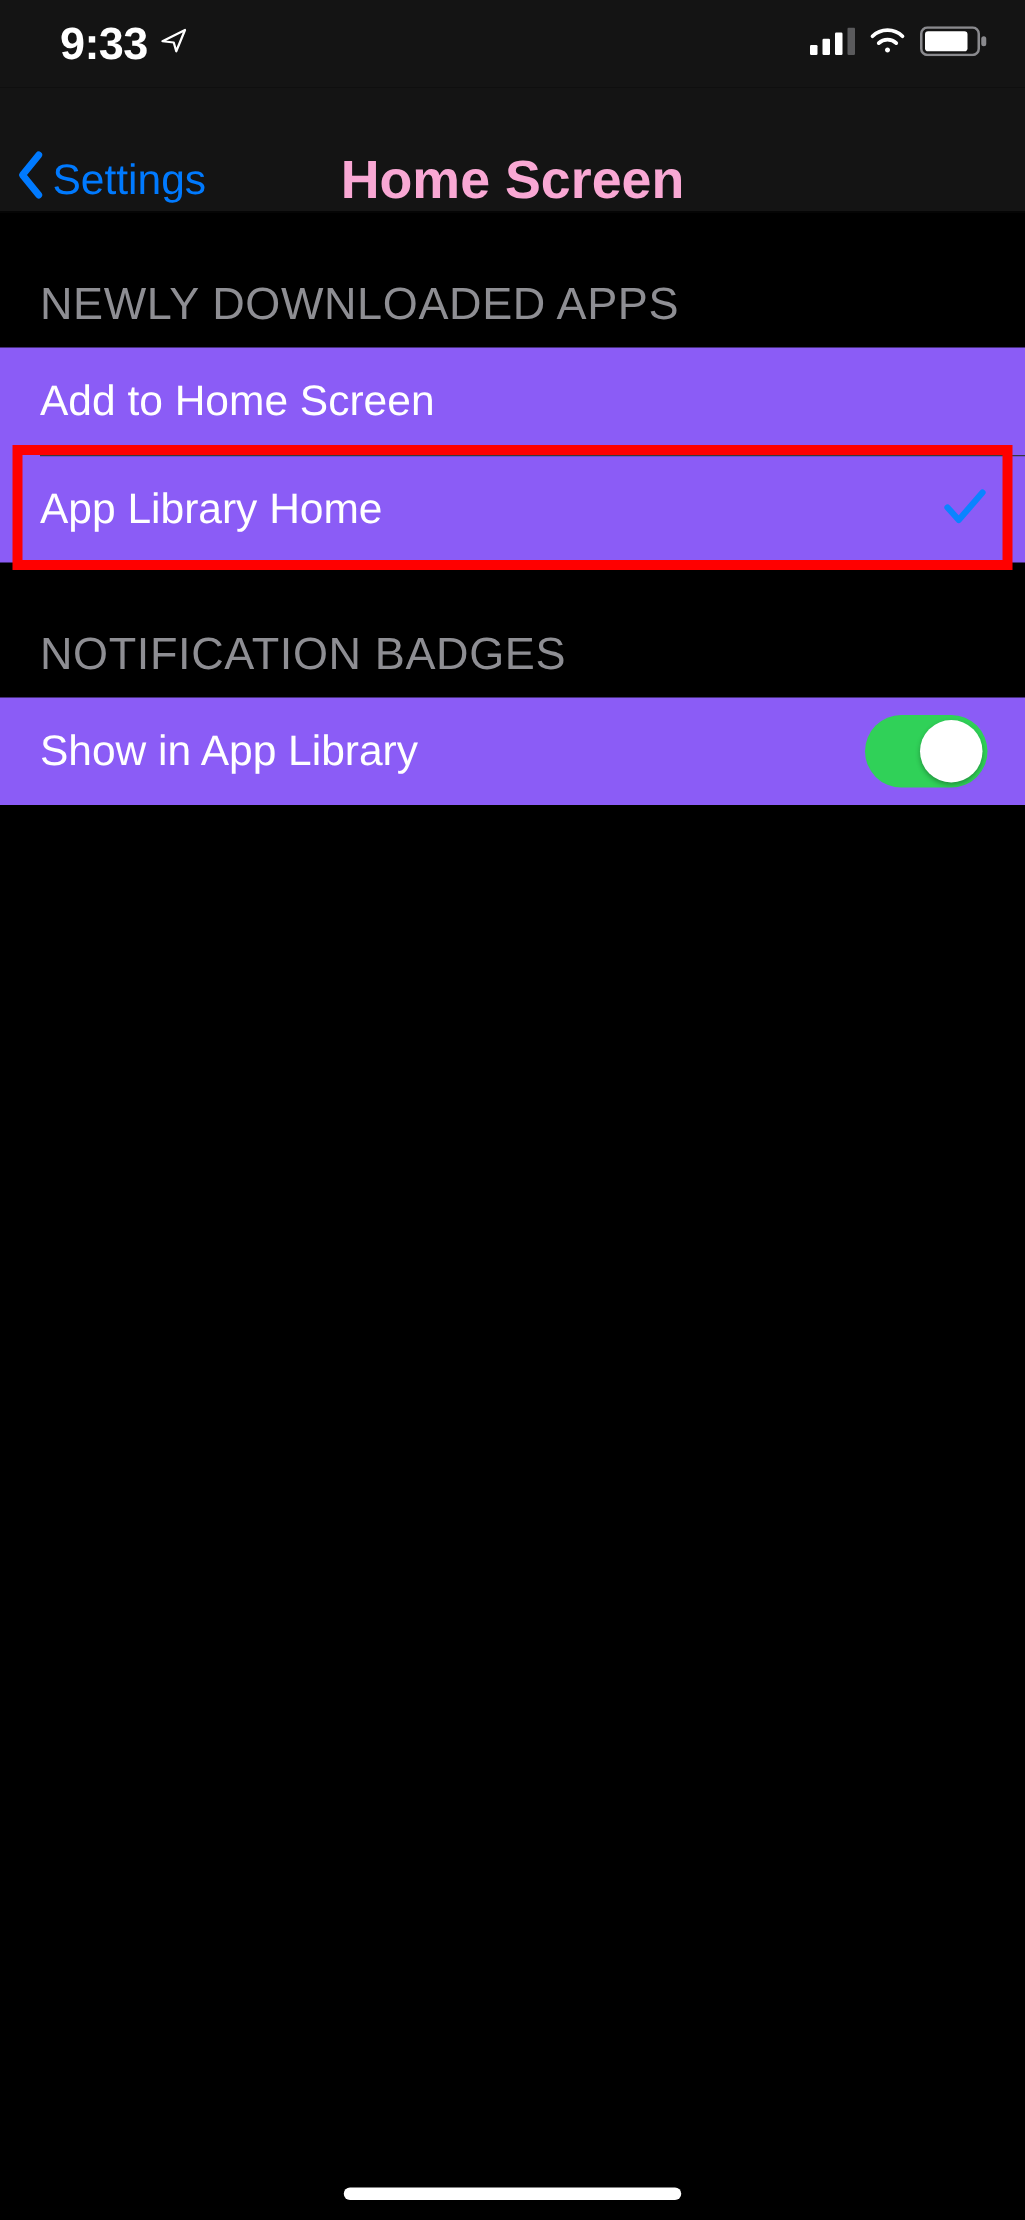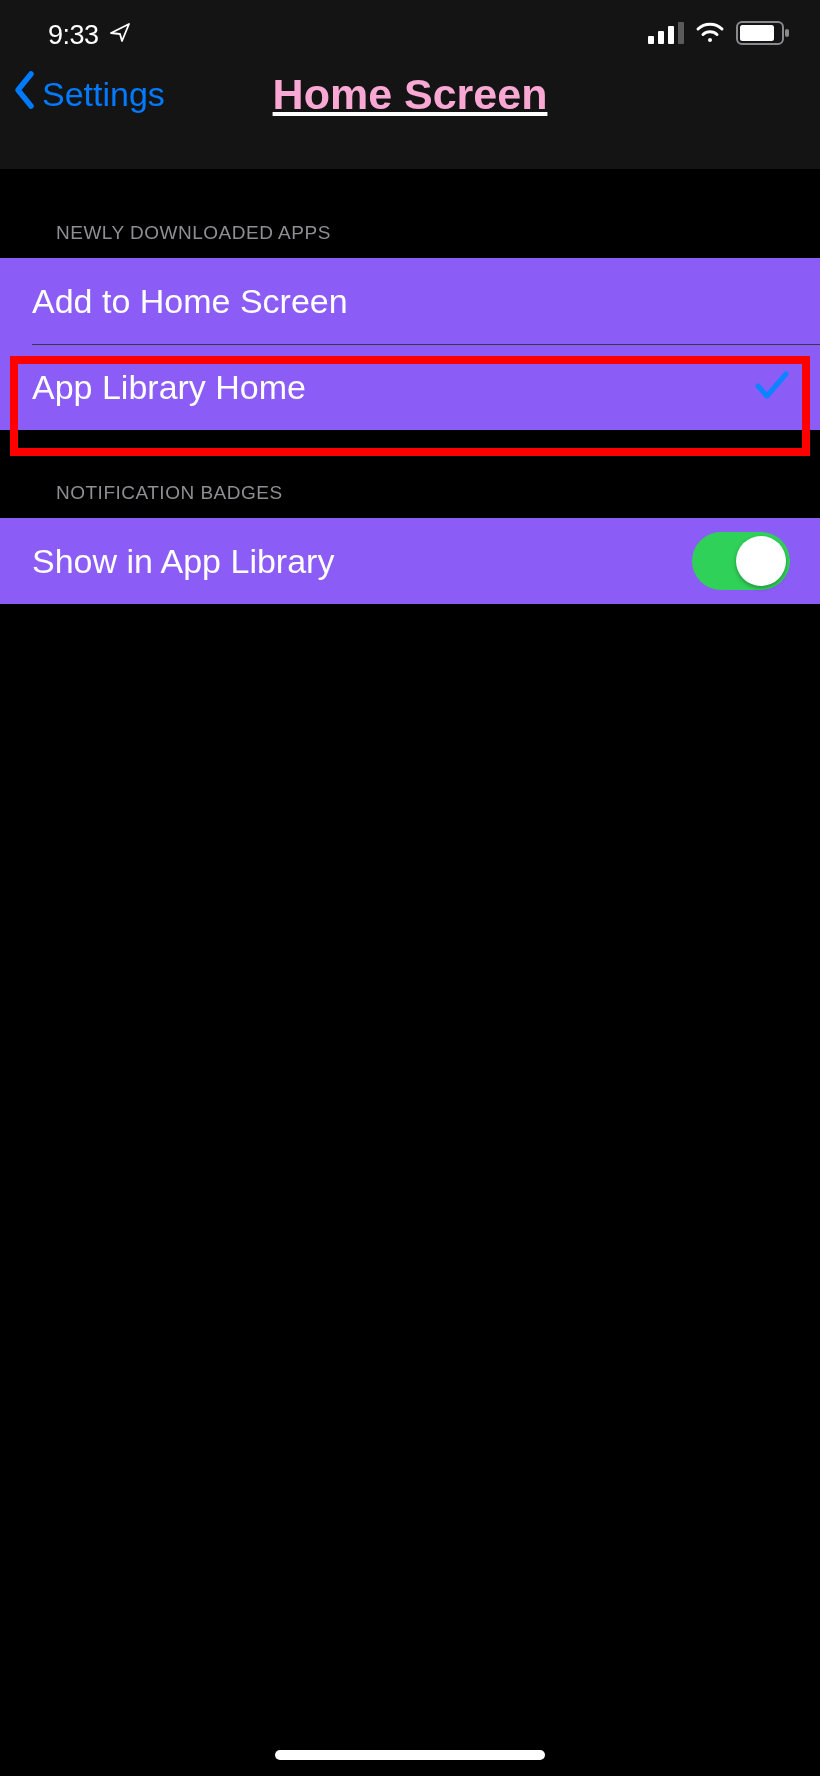--- a/index.html
+++ b/index.html
@@ -25,22 +25,22 @@
       justify-content: space-between;
       padding: 0 30px 0 48px;
       background: #141414;
     }
     .status-left {
       display: flex;
       align-items: center;
       gap: 10px;
     }
     .status-time {
-      font-size: 27px;
-      font-weight: 400;
+      font-size: 36px;
+      font-weight: 700;
       letter-spacing: -0.5px;
     }
     .status-right {
       display: flex;
       align-items: center;
       gap: 10px;
     }
     .location-icon svg {
       width: 24px;
       height: 24px;
@@ -55,24 +55,23 @@
     }
     .battery-icon svg {
       width: 54px;
       height: 24px;
     }
     
     .nav-bar {
       height: 100px;
       background: #141414;
       display: flex;
-      align-items: flex-start;
+      align-items: flex-end;
       position: relative;
       border-bottom: 1px solid #000;
-      text-decoration: underline;
     }
     .back-button {
       position: absolute;
       left: 10px;
       display: flex;
       align-items: center;
       color: #007aff;
       font-size: 34px;
       font-weight: 400;
       gap: 4px;
@@ -83,27 +82,26 @@
     }
     .nav-title {
       width: 100%;
       text-align: center;
       font-size: 43px;
       font-weight: 600;
       color: #f9a8d4;
     }
     
     .section-header {
-      font-size: 19px;
+      font-size: 36px;
       font-weight: 400;
       color: #8e8e93;
       letter-spacing: 0.5px;
       padding: 52px 32px 14px 32px;
       text-transform: uppercase;
-      margin-left: 24px;
     }
     
     .list-group {
       background: #8b5cf6;
     }
     .list-row {
       height: 86px;
       display: flex;
       align-items: center;
       justify-content: space-between;

